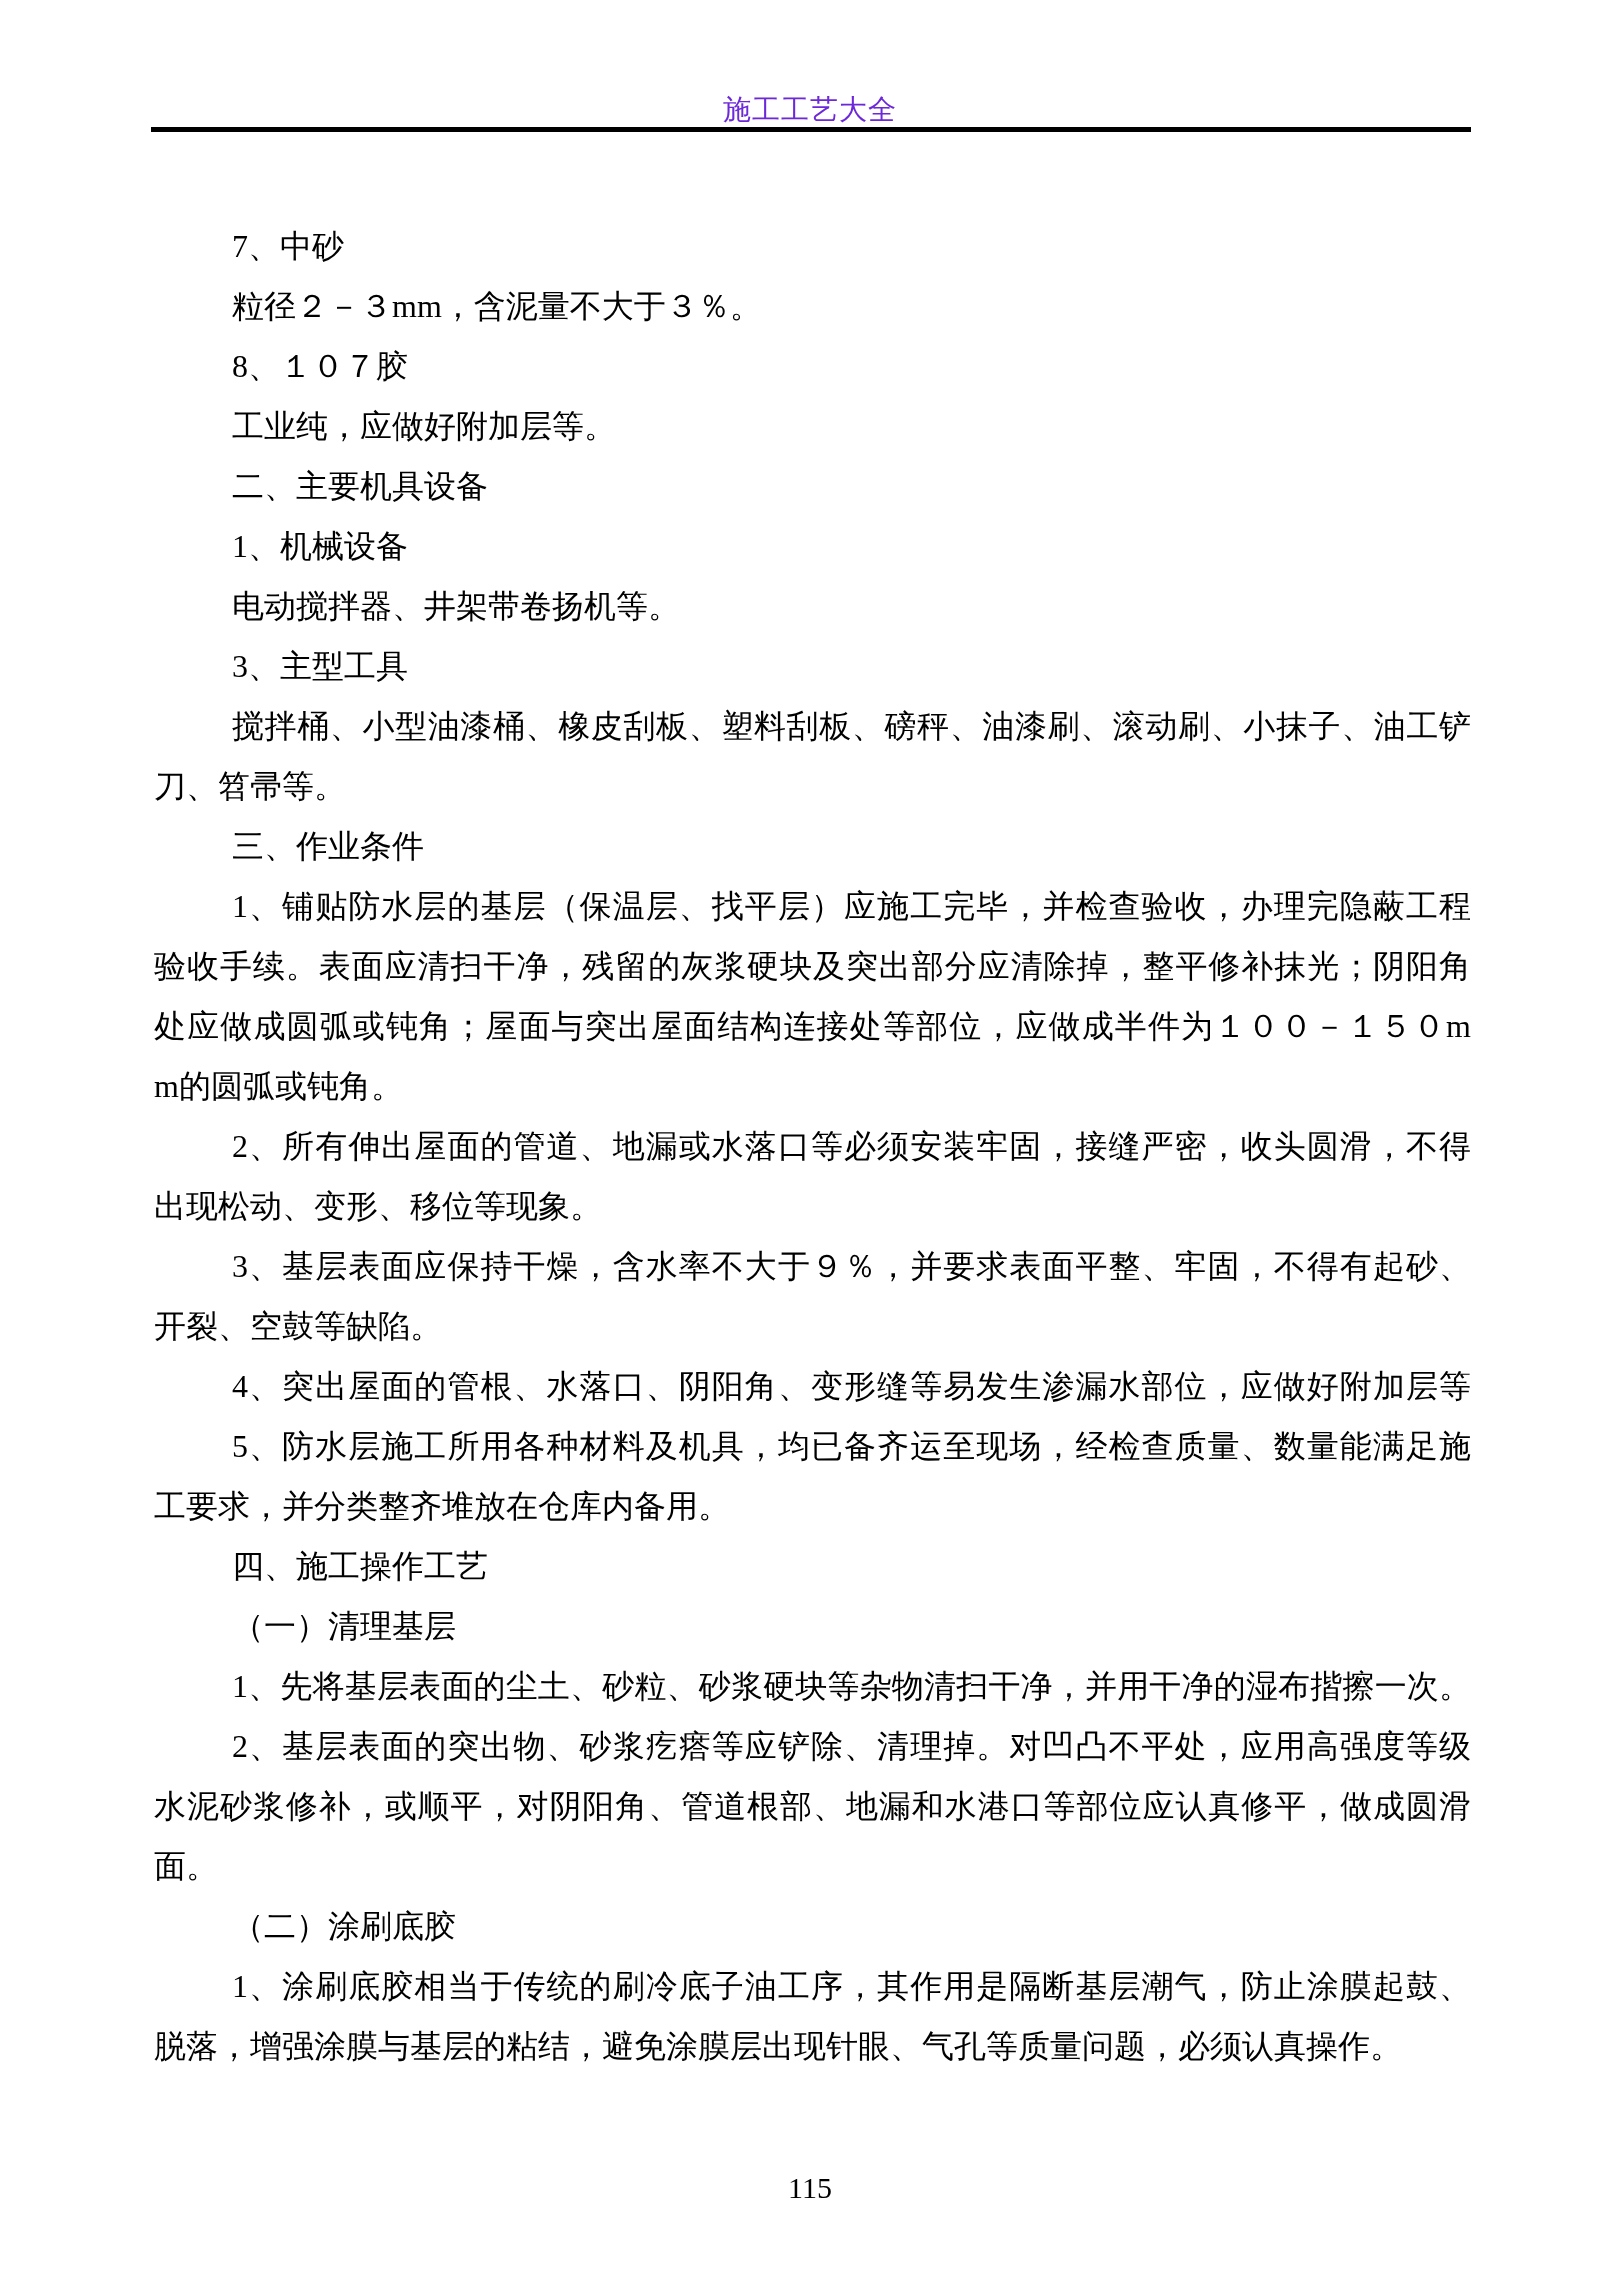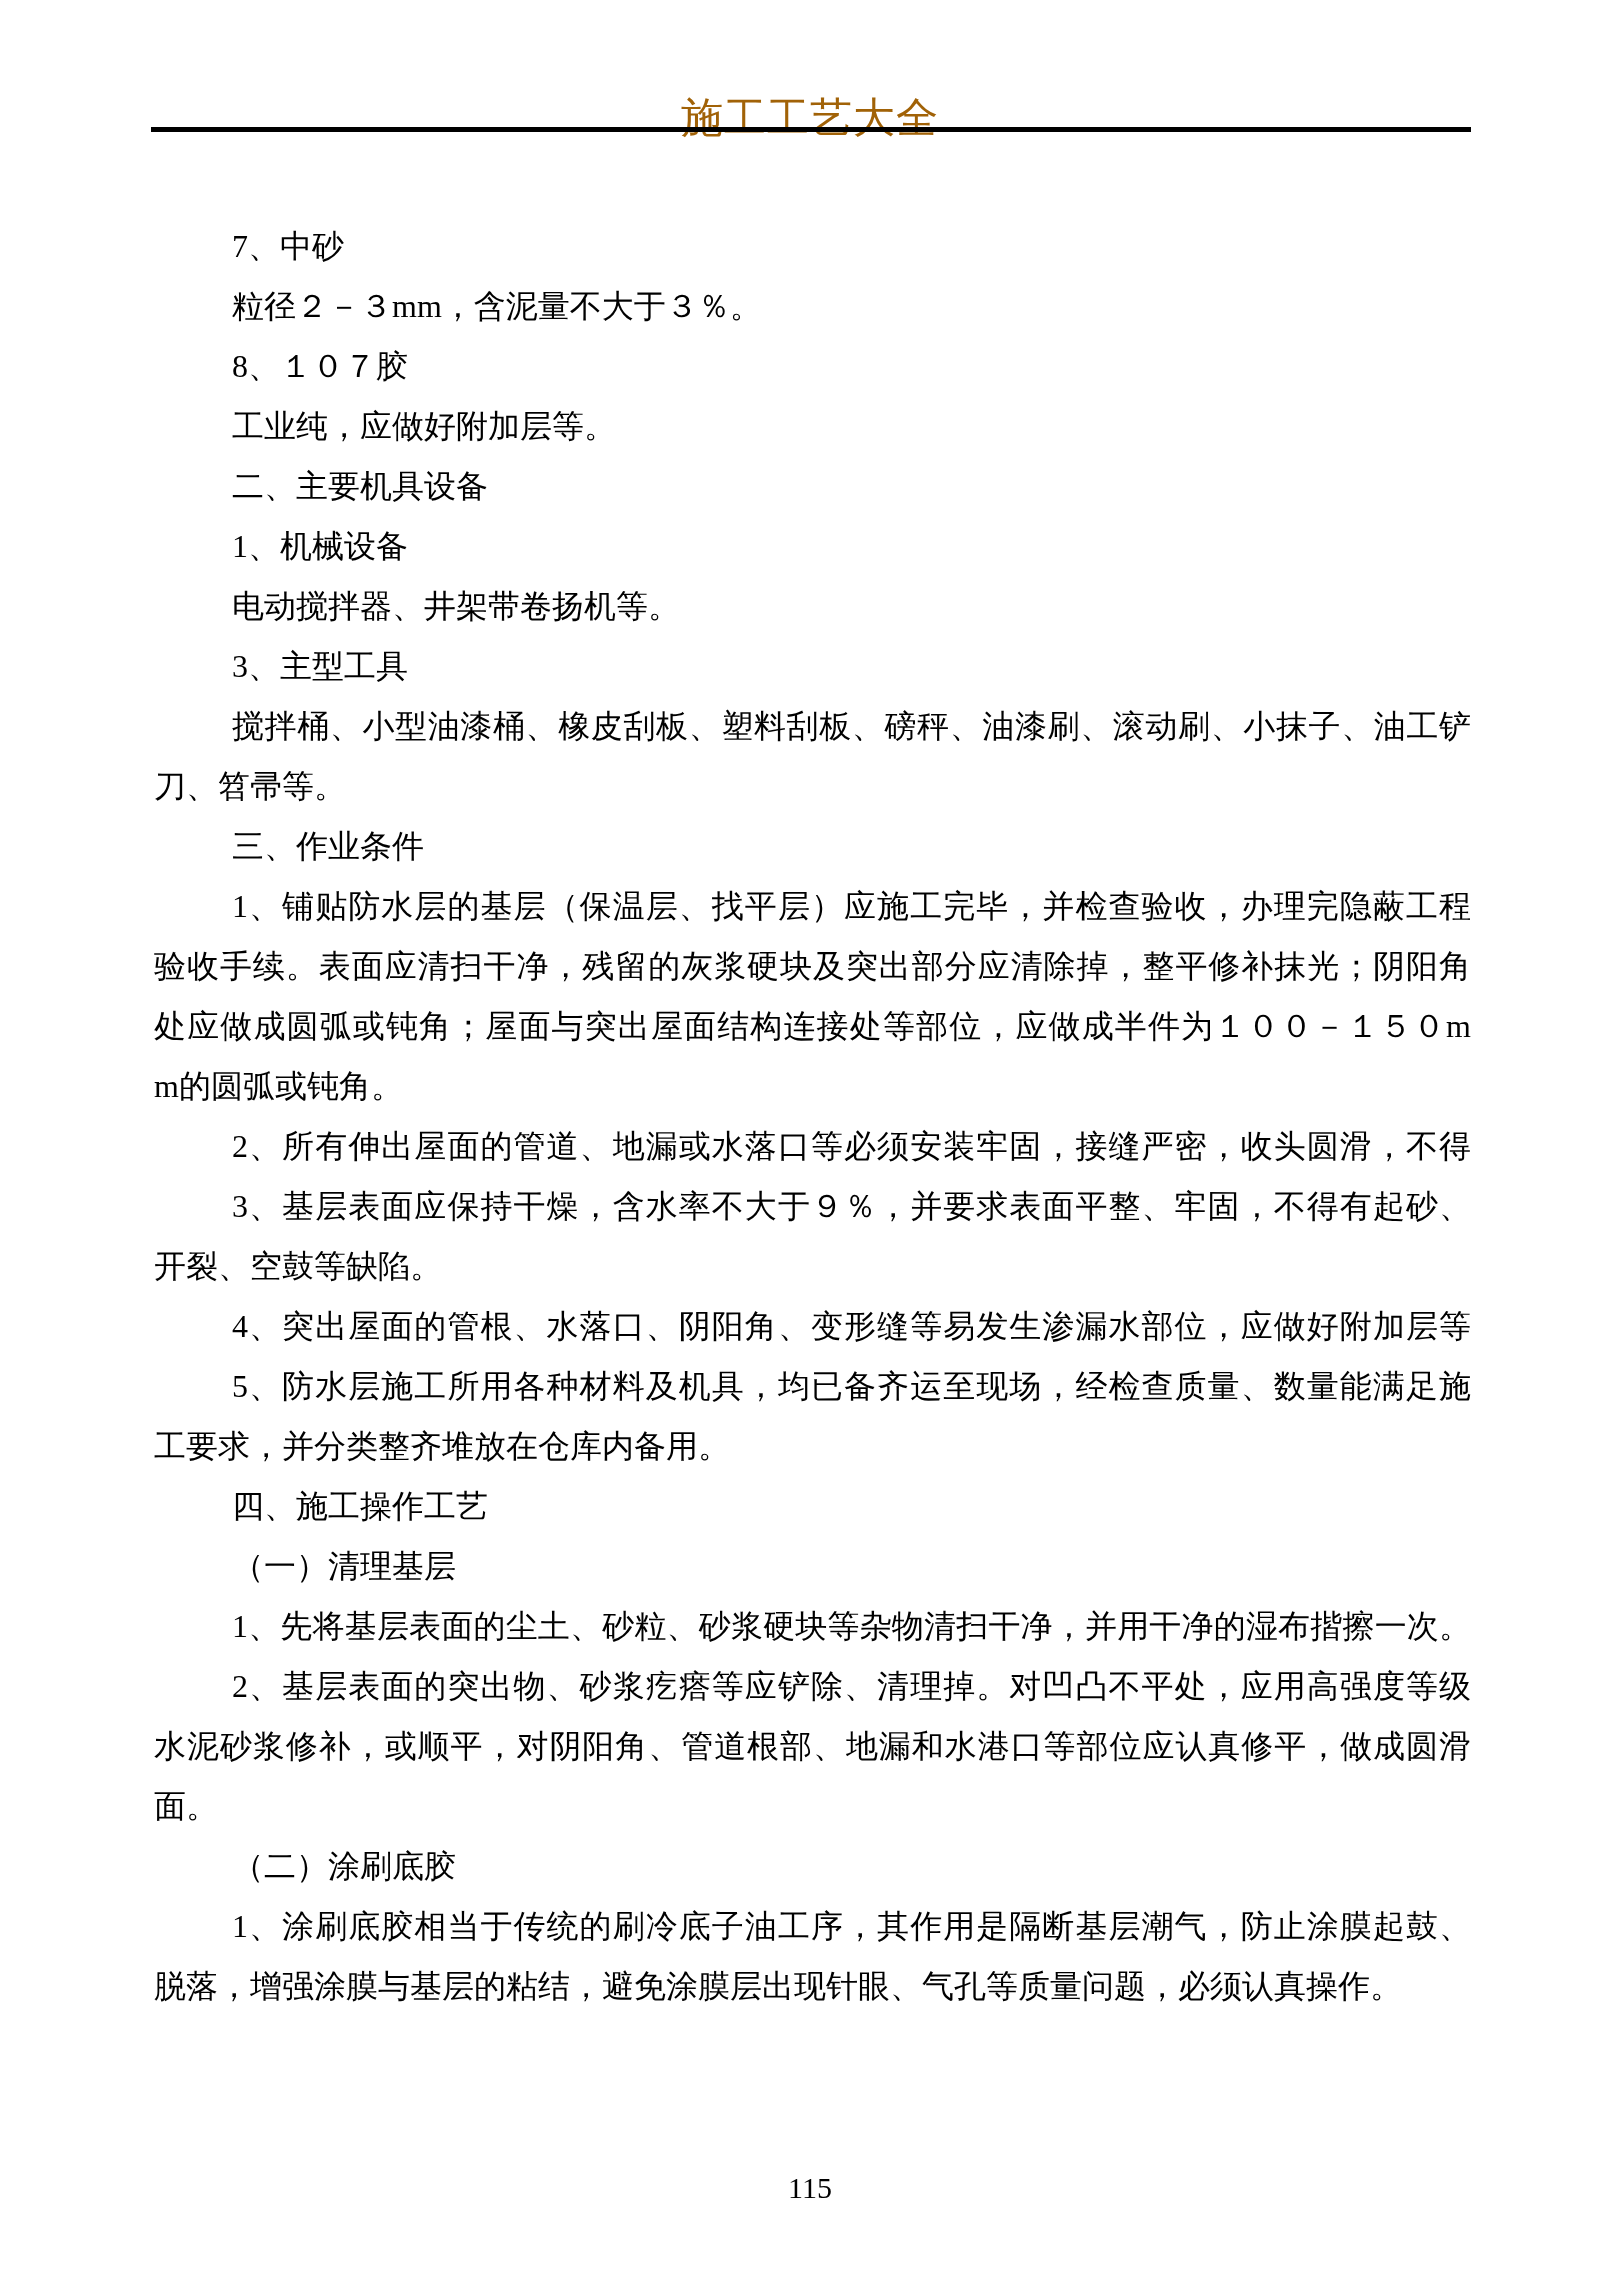--- a/index.html
+++ b/index.html
@@ -11,28 +11,28 @@
     position: relative;
     width: 1620px;
     height: 2293px;
     background: #ffffff;
     font-family: "Liberation Serif", "DejaVu Serif", serif;
     color: #000000;
     overflow: hidden;
   }
   .header-title {
     position: absolute;
-    top: 99px;
+    top: 90px;
     left: 0;
     width: 100%;
     text-align: center;
-    font-size: 42px;
+    font-size: 28px;
     line-height: 39px;
     letter-spacing: 1px;
-    color: #a16207;
+    color: #6d28d9;
   }
   .header-rule {
     position: absolute;
     top: 127px;
     left: 151px;
     width: 1320px;
     height: 4.9px;
     background: #000;
   }
   .doc-body {
@@ -87,20 +87,21 @@
       <div class="line indent">电动搅拌器、井架带卷扬机等。</div>
       <div class="line indent">3、主型工具</div>
       <div class="line indent fill">搅拌桶、小型油漆桶、橡皮刮板、塑料刮板、磅秤、油漆刷、滚动刷、小抹子、油工铲</div>
       <div class="line">刀、笤帚等。</div>
       <div class="line indent">三、作业条件</div>
       <div class="line indent fill">1、铺贴防水层的基层（保温层、找平层）应施工完毕，并检查验收，办理完隐蔽工程</div>
       <div class="line fill">验收手续。表面应清扫干净，残留的灰浆硬块及突出部分应清除掉，整平修补抹光；阴阳角</div>
       <div class="line fill">处应做成圆弧或钝角；屋面与突出屋面结构连接处等部位，应做成半件为１００－１５０m</div>
       <div class="line">m的圆弧或钝角。</div>
       <div class="line indent fill">2、所有伸出屋面的管道、地漏或水落口等必须安装牢固，接缝严密，收头圆滑，不得</div>
+      <div class="line">出现松动、变形、移位等现象。</div>
       <div class="line indent fill">3、基层表面应保持干燥，含水率不大于９％，并要求表面平整、牢固，不得有起砂、</div>
       <div class="line">开裂、空鼓等缺陷。</div>
       <div class="line indent fill">4、突出屋面的管根、水落口、阴阳角、变形缝等易发生渗漏水部位，应做好附加层等</div>
       <div class="line indent fill">5、防水层施工所用各种材料及机具，均已备齐运至现场，经检查质量、数量能满足施</div>
       <div class="line">工要求，并分类整齐堆放在仓库内备用。</div>
       <div class="line indent">四、施工操作工艺</div>
       <div class="line indent">（一）清理基层</div>
       <div class="line indent fill">1、先将基层表面的尘土、砂粒、砂浆硬块等杂物清扫干净，并用干净的湿布揩擦一次。</div>
       <div class="line indent fill">2、基层表面的突出物、砂浆疙瘩等应铲除、清理掉。对凹凸不平处，应用高强度等级</div>
       <div class="line fill">水泥砂浆修补，或顺平，对阴阳角、管道根部、地漏和水港口等部位应认真修平，做成圆滑</div>

